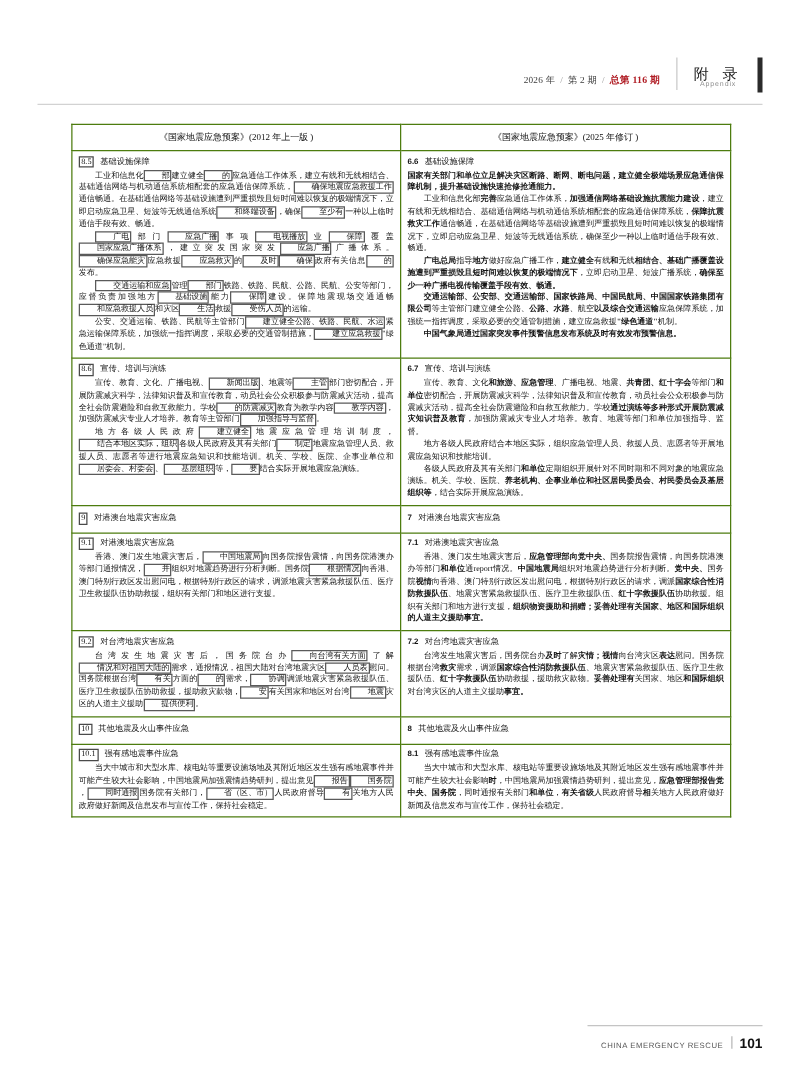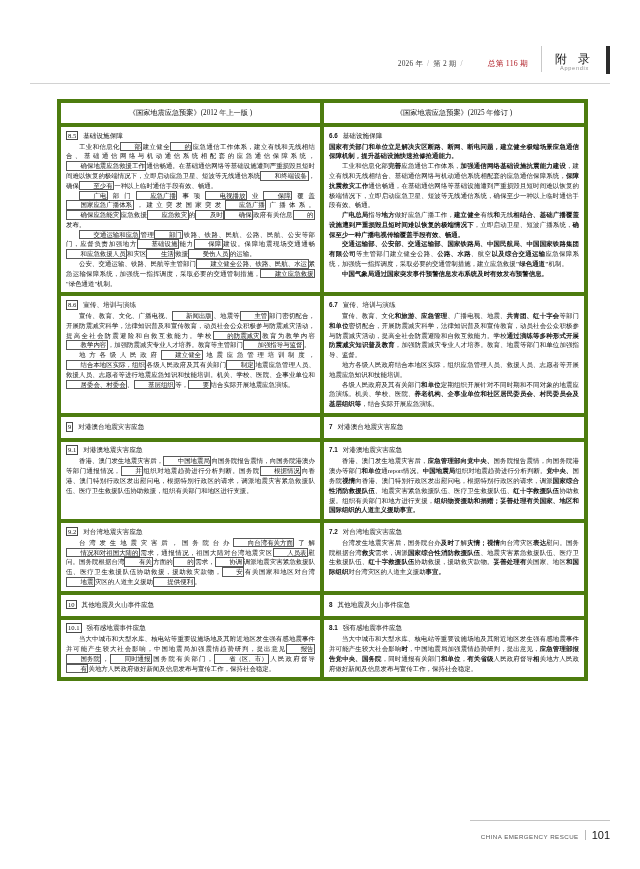--- a/index.html
+++ b/index.html
@@ -24,21 +24,21 @@
     display:flex;align-items:flex-end;
     gap:8px;
   }
   .mast-left{
     display:flex;align-items:baseline;gap:3px;
     font-size:7.4px;color:#3a3a3a;
     letter-spacing:.2px;
     padding-bottom:5px;
   }
   .mast-left .sep{color:#9a9a9a;margin:0 1px;}
-  .mast-left .accent{color:#b01c24;font-weight:normal;font-size:7.8px;margin-left:21px;}
+  .mast-left .accent{color:#b01c24;font-weight:bold;font-size:7.8px;}
   .mast-rule{
     width:1px;height:26px;background:#c9c9c9;
     margin:0 5px 2px 5px;
   }
   .mast-right{
     text-align:center;line-height:1.05;
     padding-bottom:2px;
   }
   .mast-cn{
     font-size:12px;letter-spacing:4px;color:#1a1a1a;
@@ -60,21 +60,21 @@
 
   
   .tbl{
     position:absolute;
     left:57px;top:99px;
     width:527px;
     border-collapse:collapse;
     table-layout:fixed;
   }
   .tbl td,.tbl th{
-    border:4px solid #4d7c0f;
+    border:1px solid #4d7c0f;
     vertical-align:top;
     padding:3.5px 5px 4px 5px;
   }
   .tbl th{
     text-align:center;
     font-weight:normal;
     font-size:7.2px;
     padding:5px 4px;
     color:#111;
   }
@@ -125,21 +125,21 @@
     position:absolute;left:470px;right:30px;bottom:48px;
     height:1px;background:#c4c4c4;
   }
   .footer{
     position:absolute;right:30px;bottom:28px;
     display:flex;align-items:baseline;gap:6px;
     font-family:"Liberation Sans",sans-serif;
   }
   .foot-txt{font-size:6.2px;letter-spacing:.45px;color:#555;}
   .foot-div{width:1px;height:10px;background:#b8b8b8;position:relative;top:1px;}
-  .foot-num{font-size:11px;font-weight:normal;color:#111;margin-top:20px;}
+  .foot-num{font-size:11px;font-weight:bold;color:#111;margin-top:20px;}
 </style>
 </head>
 <body>
 
 <div class="page">
 
   <div class="masthead">
     <div class="mast-left">
       <span>2026 年</span>
       <span class="sep">/</span>

